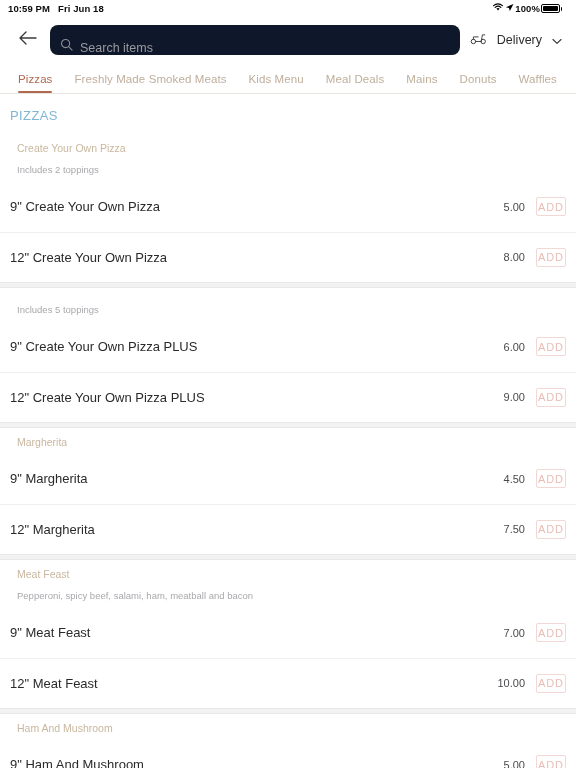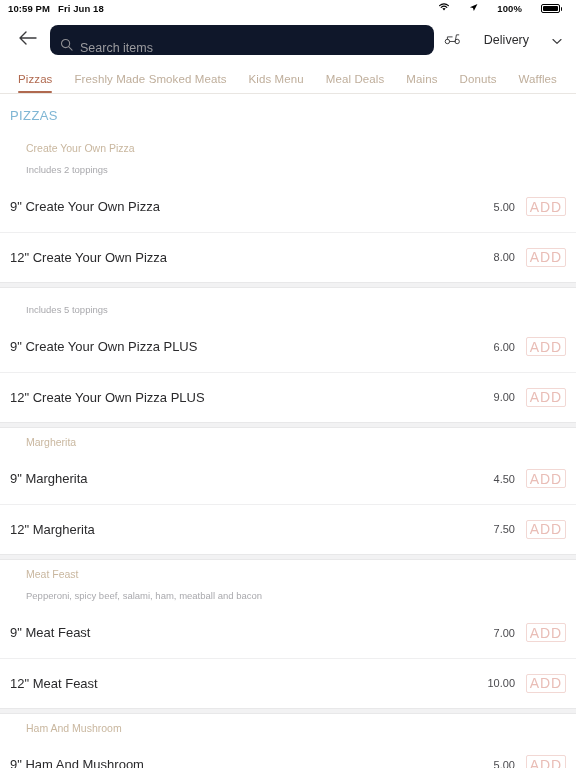--- a/index.html
+++ b/index.html
@@ -21,21 +21,21 @@
     font-weight: bold;
     color: #0b0b0b;
     letter-spacing: .1px;
   }
   .sb-time { margin-right: 8px; }
   .sb-date { font-weight: bold; }
   .sb-right {
     margin-left: auto;
     display: flex;
     align-items: center;
-    gap: 19px;
+    gap: 1px;
   }
   .sb-pct { font-size: 9.5px; font-weight: bold; }
   .batt {
     width: 19px; height: 9px;
     border: 1px solid #000;
     border-radius: 2px;
     position: relative;
     display: inline-block;
   }
   .batt::after {
@@ -80,21 +80,21 @@
     margin: 0 10px 0 6px;
     gap: 7px;
   }
   .search-placeholder {
     font-size: 12.5px;
     color: #9a9a9e;
   }
   .delivery-sel {
     display: flex;
     align-items: center;
-    gap: 23px;
+    gap: 10px;
     flex: 0 0 auto;
     cursor: pointer;
   }
   .delivery-label {
     font-size: 12.5px;
     color: #2c2c2e;
   }
 
   
   .tabs {
@@ -140,21 +140,21 @@
     padding: 14px 10px 11px 10px;
     letter-spacing: .4px;
   }
   .group-divider {
     height: 6px;
     background: #f2f2f3;
     border-top: 1px solid #e8e8e9;
     border-bottom: 1px solid #e8e8e9;
   }
   .group-head {
-    padding: 7px 10px 5px 26px;
+    padding: 7px 10px 5px 17px;
   }
   .group-name {
     font-size: 10.5px;
     color: #c9b79f;
     line-height: 1.35;
   }
   .group-desc {
     font-size: 9.5px;
     color: #a9a9ad;
     line-height: 1.45;
@@ -174,26 +174,26 @@
     flex: 1 1 auto;
   }
   .item-price {
     font-size: 11px;
     color: #4a4a4e;
     margin-right: 11px;
     text-align: right;
     min-width: 34px;
   }
   .add-btn {
-    width: 40px; height: 19px;
+    width: 30px; height: 19px;
     border: 1px solid #f2d8d4;
     border-radius: 2px;
     background: #fff;
     color: #e9bdb6;
-    font-size: 14px;
+    font-size: 11px;
     letter-spacing: .9px;
     display: flex;
     align-items: center;
     justify-content: center;
     cursor: pointer;
     font-family: "Liberation Sans", sans-serif;
   }
 </style>
 </head>
 <body>

